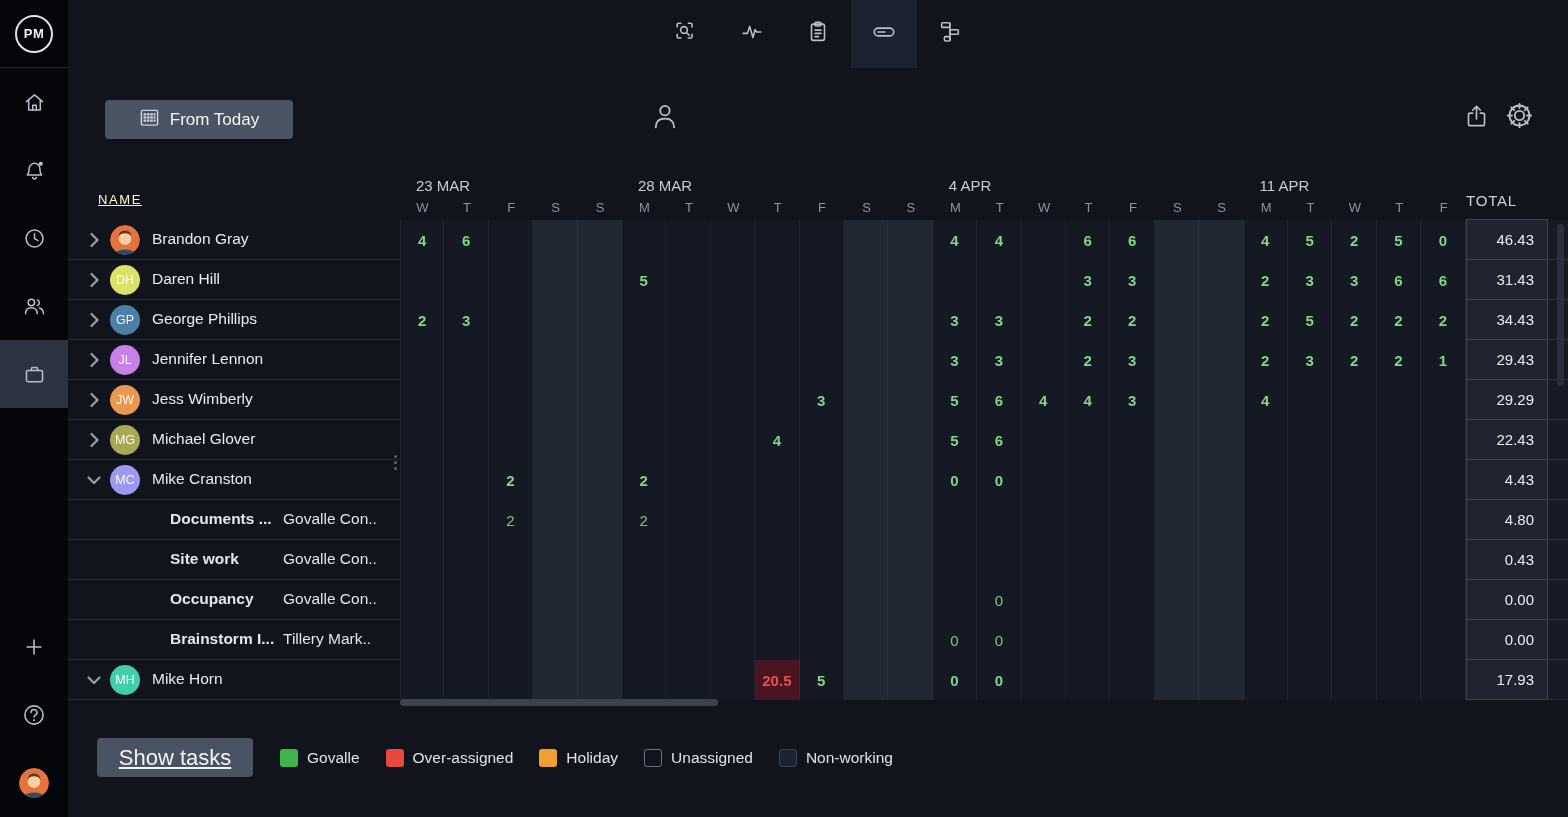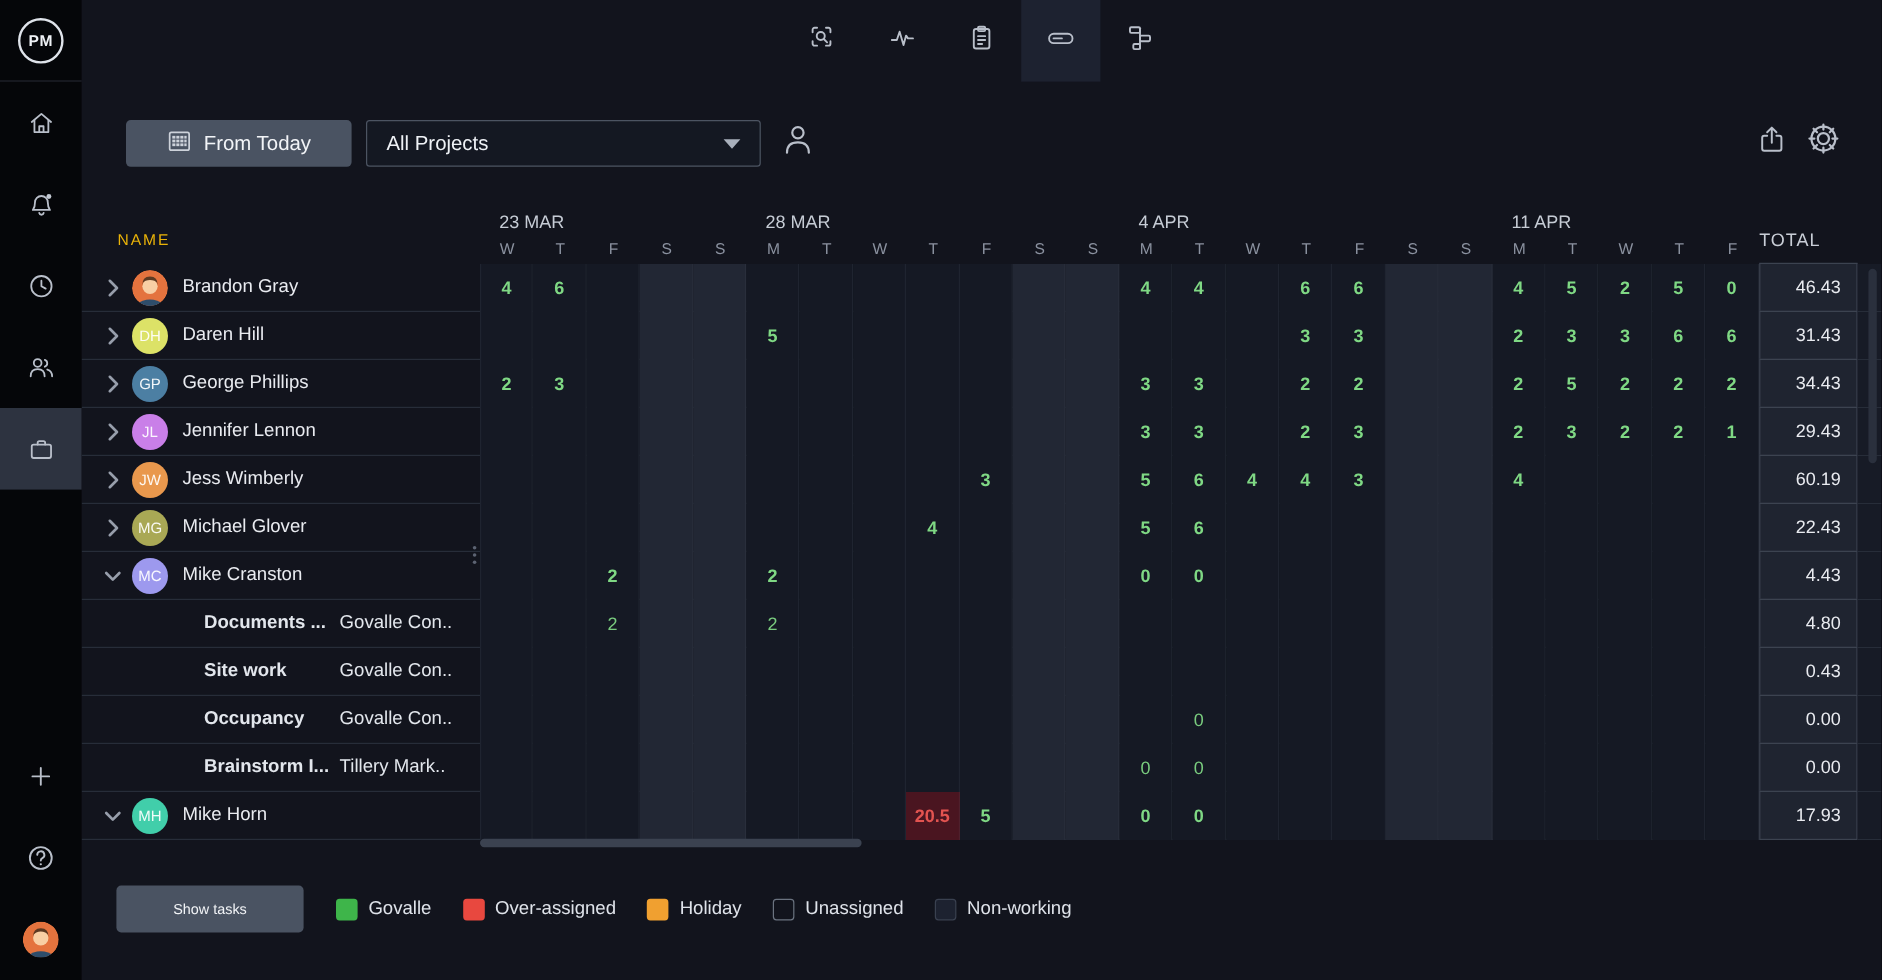--- a/index.html
+++ b/index.html
@@ -28,21 +28,21 @@
   .select-projects{ position:absolute; left:305px; top:100px; width:329px; height:39px; background:#141822;
     border:1px solid #4c5462; border-radius:3px; display:flex; align-items:center; padding:0 16px; color:#eef1f5; font-size:17px; cursor:pointer; }
   .select-caret{ margin-left:auto; width:0; height:0; border-left:7px solid transparent; border-right:7px solid transparent; border-top:8px solid #a9b0bc; }
   .person-filter{ position:absolute; left:651px; top:101px; cursor:pointer; }
   .search{ position:absolute; left:1163px; top:100px; width:284px; height:38px; border:1px solid #454d5b; border-radius:19px;
     display:flex; align-items:center; padding:0 13px; gap:8px; }
   .search input{ flex:1; background:transparent; border:none; outline:none; color:#e8ebf0; font-size:16.5px; font-family:inherit; }
   .search input::placeholder{ color:#9299a6; }
   .icon-btn{ position:absolute; cursor:pointer; }
   
-  .name-header{ position:absolute; left:98px; top:192px; font-size:13px; letter-spacing:1.6px; color:#eab308; }
+  .name-header{ position:absolute; left:98px; top:192px; font-size:13px; letter-spacing:1.6px; color:#fef9c3;text-decoration:underline; }
   .total-header{ position:absolute; left:1466px; top:192px; width:82px; font-size:15px; letter-spacing:.8px; color:#c9ced7; }
   .week-label{ position:absolute; top:177px; font-size:15px; color:#c6ccd5; white-space:nowrap; }
   .day-letter{ position:absolute; top:200px; width:45px; text-align:center; font-size:13px; color:#8b92a0; }
   
   .row{ position:absolute; left:68px; width:1480px; height:40px; border-bottom:1px solid #272d39; }
   .chevron{ position:absolute; left:14px; top:8px; width:24px; height:24px; cursor:pointer; }
   .avatar{ position:absolute; left:42px; top:5px; width:30px; height:30px; border-radius:50%; display:flex; align-items:center;
     justify-content:center; font-size:12.5px; font-weight:500; color:rgba(255,255,255,.93); overflow:hidden; }
   .row-name{ position:absolute; left:84px; top:10px; font-size:15.5px; color:#e9ebf0; white-space:nowrap; }
   .task-name{ position:absolute; left:102px; top:10px; font-size:15.5px; color:#e2e6ec; white-space:nowrap;font-weight:bold; }
@@ -60,21 +60,21 @@
     display:flex; align-items:center; justify-content:flex-end; padding-right:13px; color:#e9ebf0; font-size:15px; }
   .overflow-strip{ position:absolute; left:1548px; top:220px; width:20px; height:480px; background:#171b26;
     background-image:repeating-linear-gradient(to bottom, transparent 0 39px, #272d39 39px 40px); }
   
   .hscroll{ position:absolute; left:400px; top:699px; width:318px; height:7px; border-radius:4px; background:#3b4250; cursor:pointer; }
   .vscroll{ position:absolute; left:1557px; top:224px; width:7px; height:162px; border-radius:4px; background:#2a303d; cursor:pointer; }
   .grip{ position:absolute; left:390px; top:450px; width:10px; height:24px; display:flex; flex-direction:column;
     align-items:center; justify-content:center; gap:3px; cursor:col-resize; }
   .grip i{ width:3px; height:3px; border-radius:50%; background:#5c6372; }
   
-  .show-tasks{ position:absolute; left:97px; top:738px; width:156px; height:39px; font-size:12px; }
+  .show-tasks{ position:absolute; left:97px; top:738px; width:156px; height:39px; font-size:22px;text-decoration:underline; }
   .legend{ position:absolute; left:280px; top:738px; height:39px; display:flex; align-items:center; gap:26px; }
   .legend-item{ display:flex; align-items:center; gap:9px; font-size:15.5px; color:#dfe3ea; }
   .swatch{ width:18px; height:18px; border-radius:3px; }
   .swatch.outline{ background:transparent; border:1.5px solid #6b7380; }
   .swatch.dark{ background:#1d2230; border:1.5px solid #3a4150; }
 </style>
 </head>
 <body>
 
 <div class="app">
@@ -214,24 +214,20 @@
             <rect x="8.3" y="9.8" width="2.7" height="2.4"></rect>
             <rect x="11.8" y="9.8" width="2.7" height="2.4"></rect>
             <rect x="15.3" y="9.8" width="2" height="2.4"></rect>
             <rect x="4.8" y="13.1" width="2.7" height="2.4"></rect>
             <rect x="8.3" y="13.1" width="2.7" height="2.4"></rect>
             <rect x="11.8" y="13.1" width="2.7" height="2.4"></rect>
             <rect x="15.3" y="13.1" width="2" height="2.4"></rect>
           </g>
         </svg></span>
     <span>From Today</span>
-  </div>
-  <div class="select-projects">
-    <span>All Projects</span>
-    <span class="select-caret"></span>
   </div>
   <div class="person-filter" id="person-icon"><svg width="30" height="30" viewBox="0 0 28 28" fill="none" stroke="#b9bfca" stroke-width="1.7" stroke-linecap="round" stroke-linejoin="round">
         <circle cx="13" cy="9" r="4.4"></circle>
         <path d="M4.5 24.5 Q4.5 16.5 13 16.5 Q21.5 16.5 21.5 24.5"></path>
       </svg></div>
   <div class="icon-btn" style="left:1463px; top:103px;" id="export-icon"><svg width="27" height="27" viewBox="0 0 28 28" fill="none" stroke="#b9bfca" stroke-width="1.7" stroke-linecap="round" stroke-linejoin="round">
         <path d="M10 10.5 H7.5 A1.8 1.8 0 0 0 5.7 12.3 V21.7 A1.8 1.8 0 0 0 7.5 23.5 H20.5 A1.8 1.8 0 0 0 22.3 21.7 V12.3 A1.8 1.8 0 0 0 20.5 10.5 H18"></path>
         <path d="M14 16.5 V4 M10 7.5 L14 3.5 L18 7.5"></path>
       </svg></div>
   <div class="icon-btn" style="left:1504px; top:100px;" id="gear-icon"><svg width="31" height="31" viewBox="0 0 28 28" fill="none" stroke="#b9bfca" stroke-width="1.7" stroke-linecap="round" stroke-linejoin="round">
@@ -531,21 +527,21 @@
         </div>
         <div class="cell weekend" style="left: 1086.8px; width: 44.4px;"></div>
         <div class="cell weekend" style="left: 1131.2px; width: 44.4px;"></div>
         <div class="cell weekday" style="left: 1175.6px; width: 44.4px;">
           <span class="val">4</span>
         </div>
         <div class="cell weekday" style="left: 1220px; width: 44.4px;"></div>
         <div class="cell weekday" style="left: 1264.4px; width: 44.4px;"></div>
         <div class="cell weekday" style="left: 1308.8px; width: 44.4px;"></div>
         <div class="cell weekday" style="left: 1353.2px; width: 44.4px;"></div>
-        <div class="total-cell">60.19</div>
+        <div class="total-cell">29.29</div>
       </div>
       <div class="row" style="top: 420px;">
         <span class="chevron"><svg width="24" height="24" viewBox="0 0 24 24" fill="none" stroke="#979eab" stroke-width="2.2" stroke-linecap="round" stroke-linejoin="round">
             <path d="M9.5 6 L15.5 12 L9.5 18"></path>
           </svg></span>
         <span class="avatar" style="background: rgb(169, 168, 85);">MG</span>
         <span class="row-name">Michael Glover</span>
         <div class="cell weekday first" style="left: 332px; width: 44.4px;"></div>
         <div class="cell weekday" style="left: 376.4px; width: 44.4px;"></div>
         <div class="cell weekday" style="left: 420.8px; width: 44.4px;"></div>

